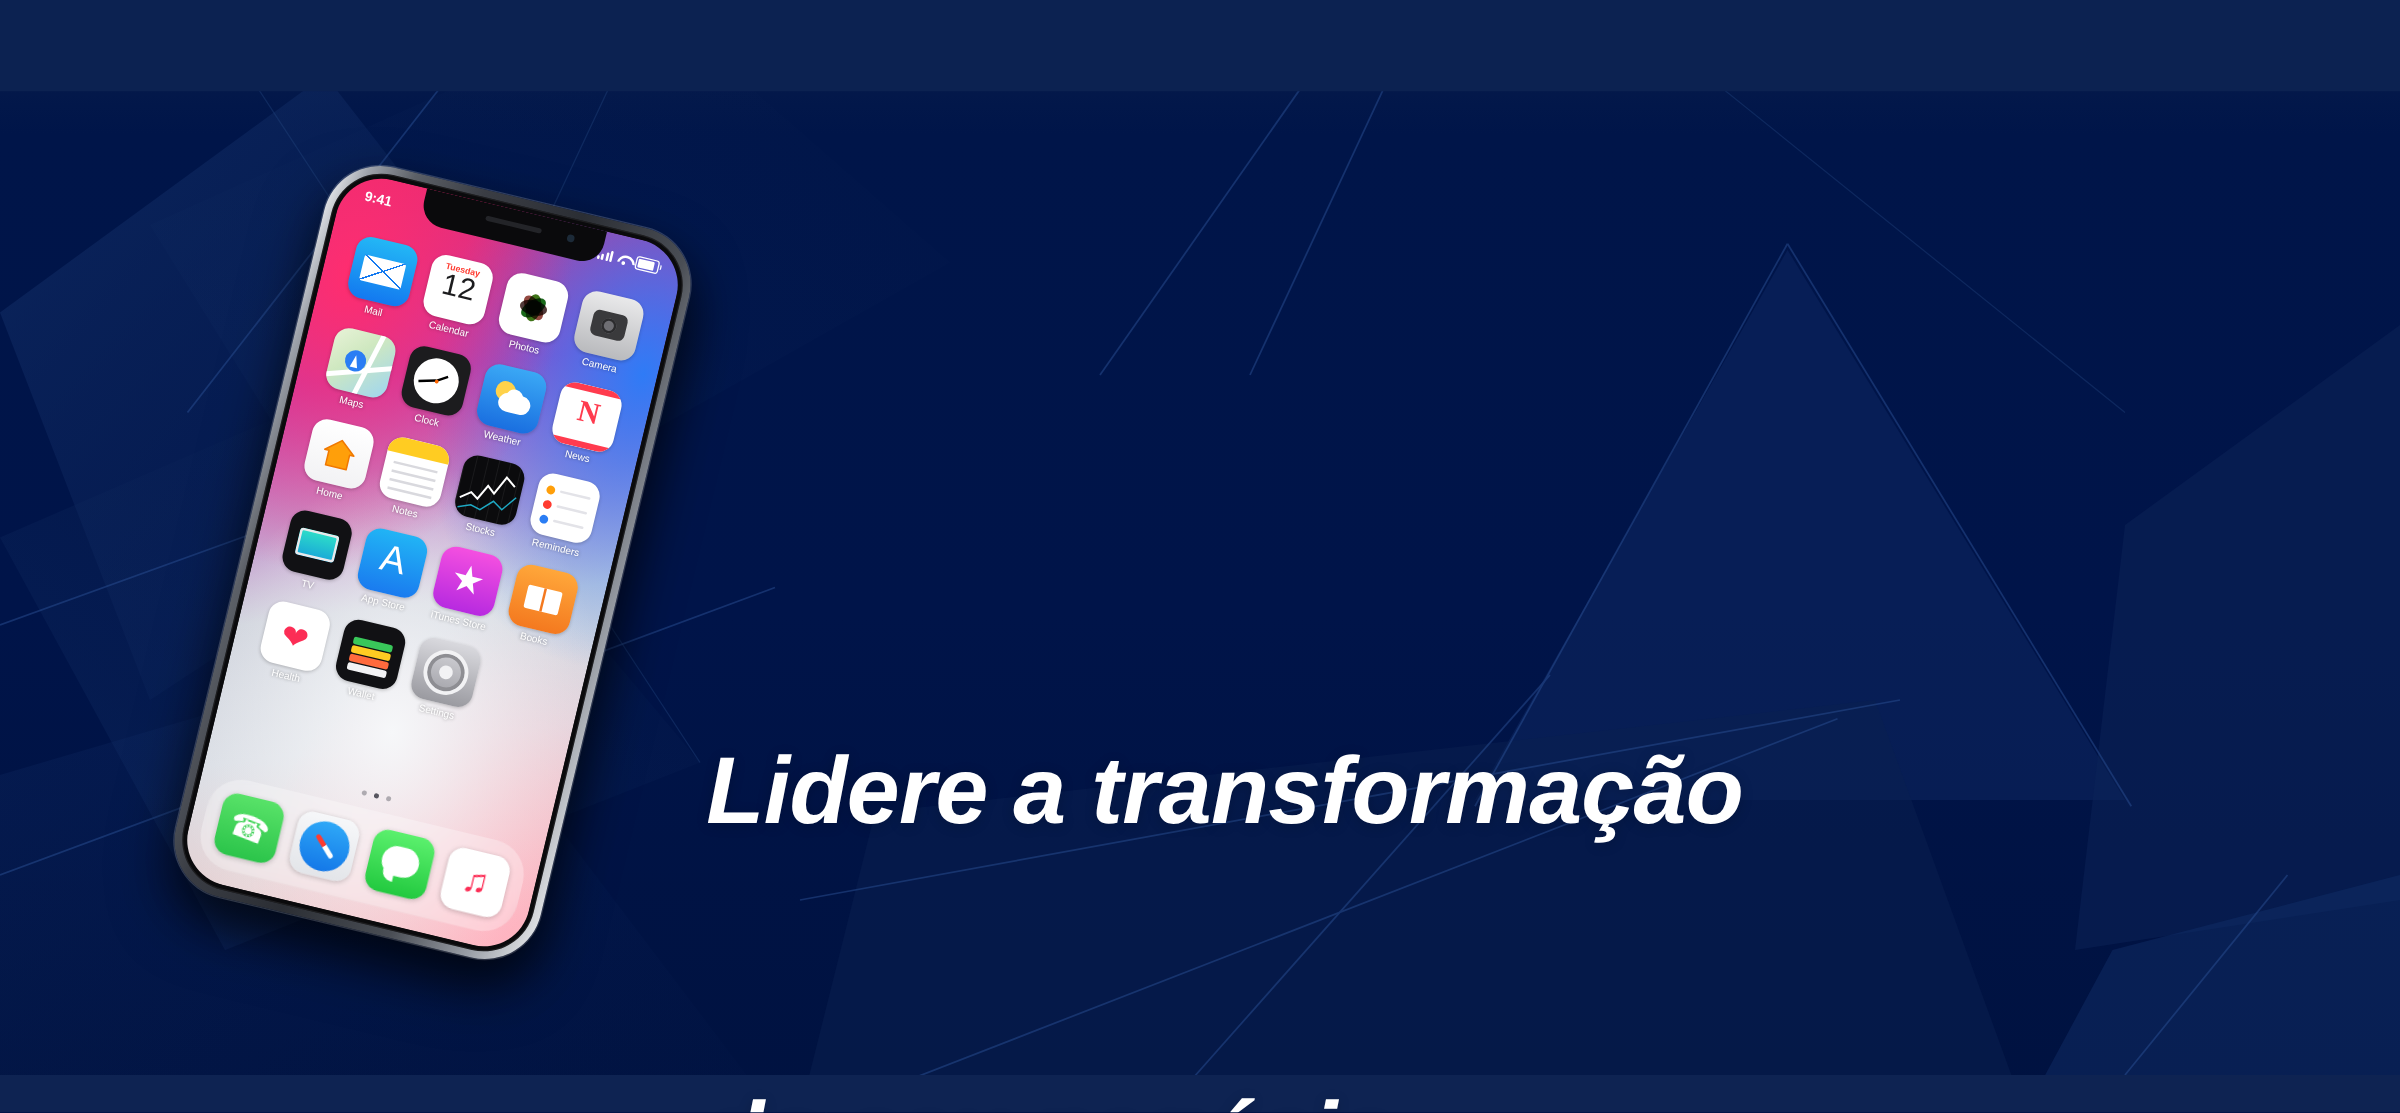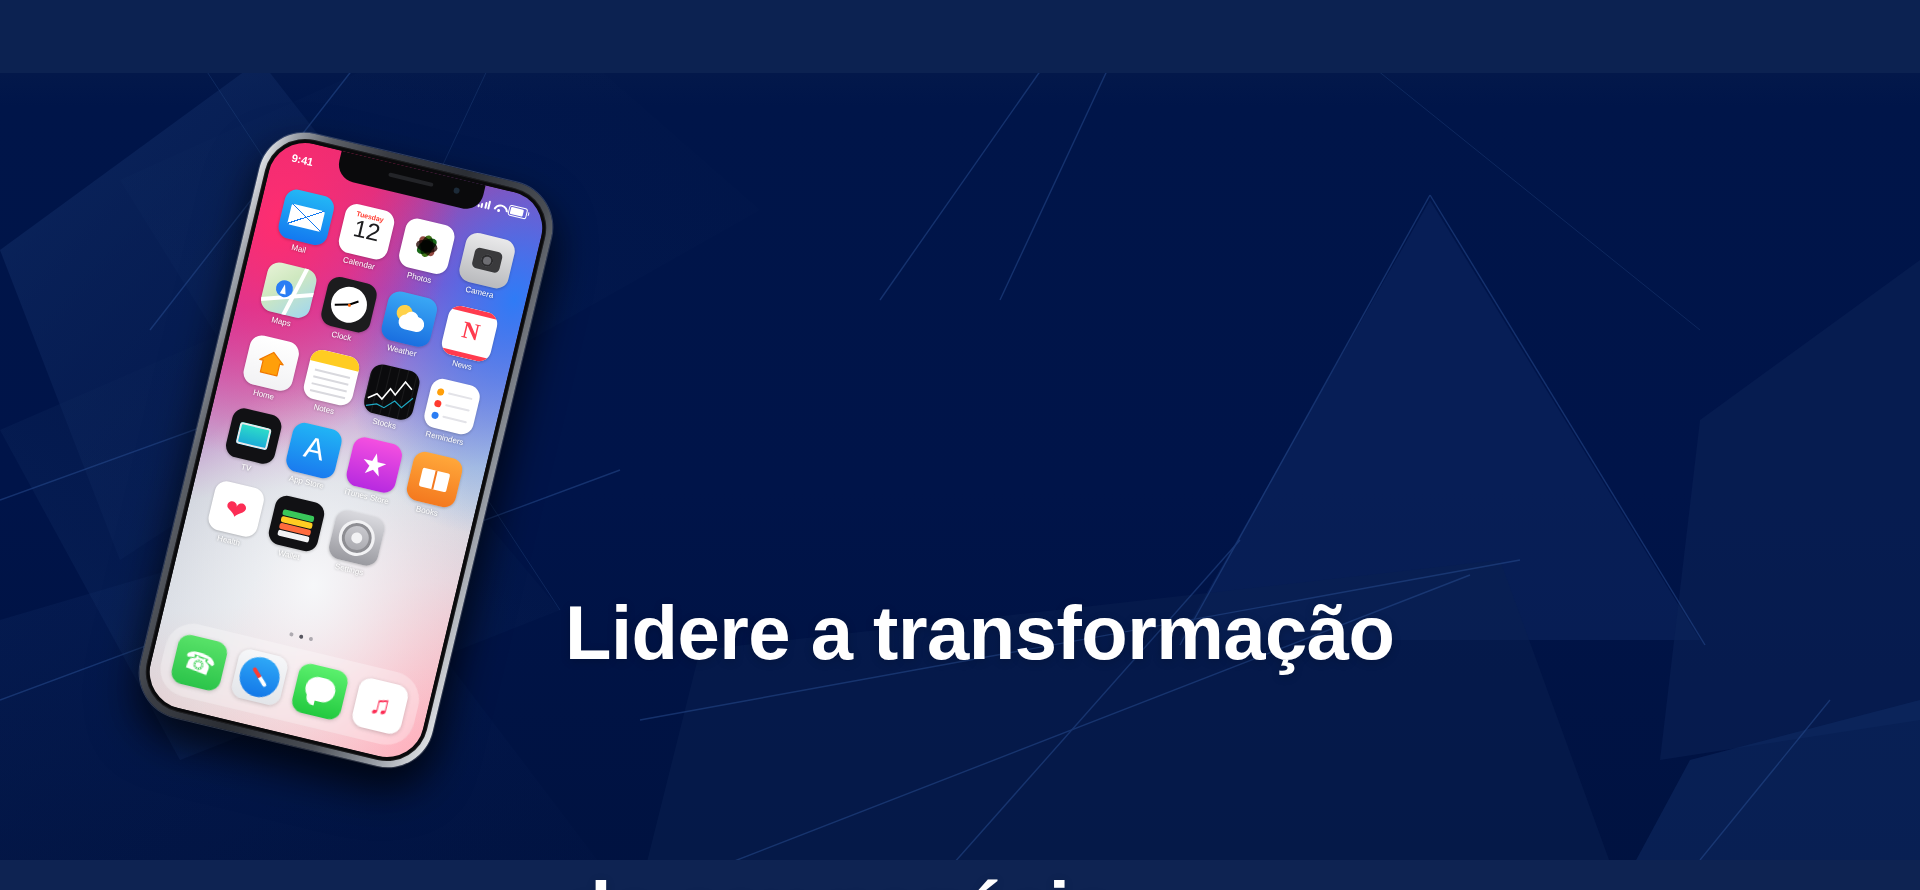--- a/index.html
+++ b/index.html
@@ -53,21 +53,21 @@
     left: 565px;
     top: 352px;
     color: #ffffff;
     font-size: 76px;
     line-height: 92px;
     font-weight: 700;
     letter-spacing: -0.5px;
     white-space: pre;
     text-shadow: 0 2px 10px rgba(0,0,0,0.18);
   }
-  .headline .ln { display: block; }
+  .headline .ln { display: block; font-style: italic; }
 
   
   .phone-wrap {
     position: absolute;
     left: 196px;
     top: 150px;
     width: 300px;
     height: 600px;
     transform: rotate(13.5deg);
     transform-origin: 50% 50%;

